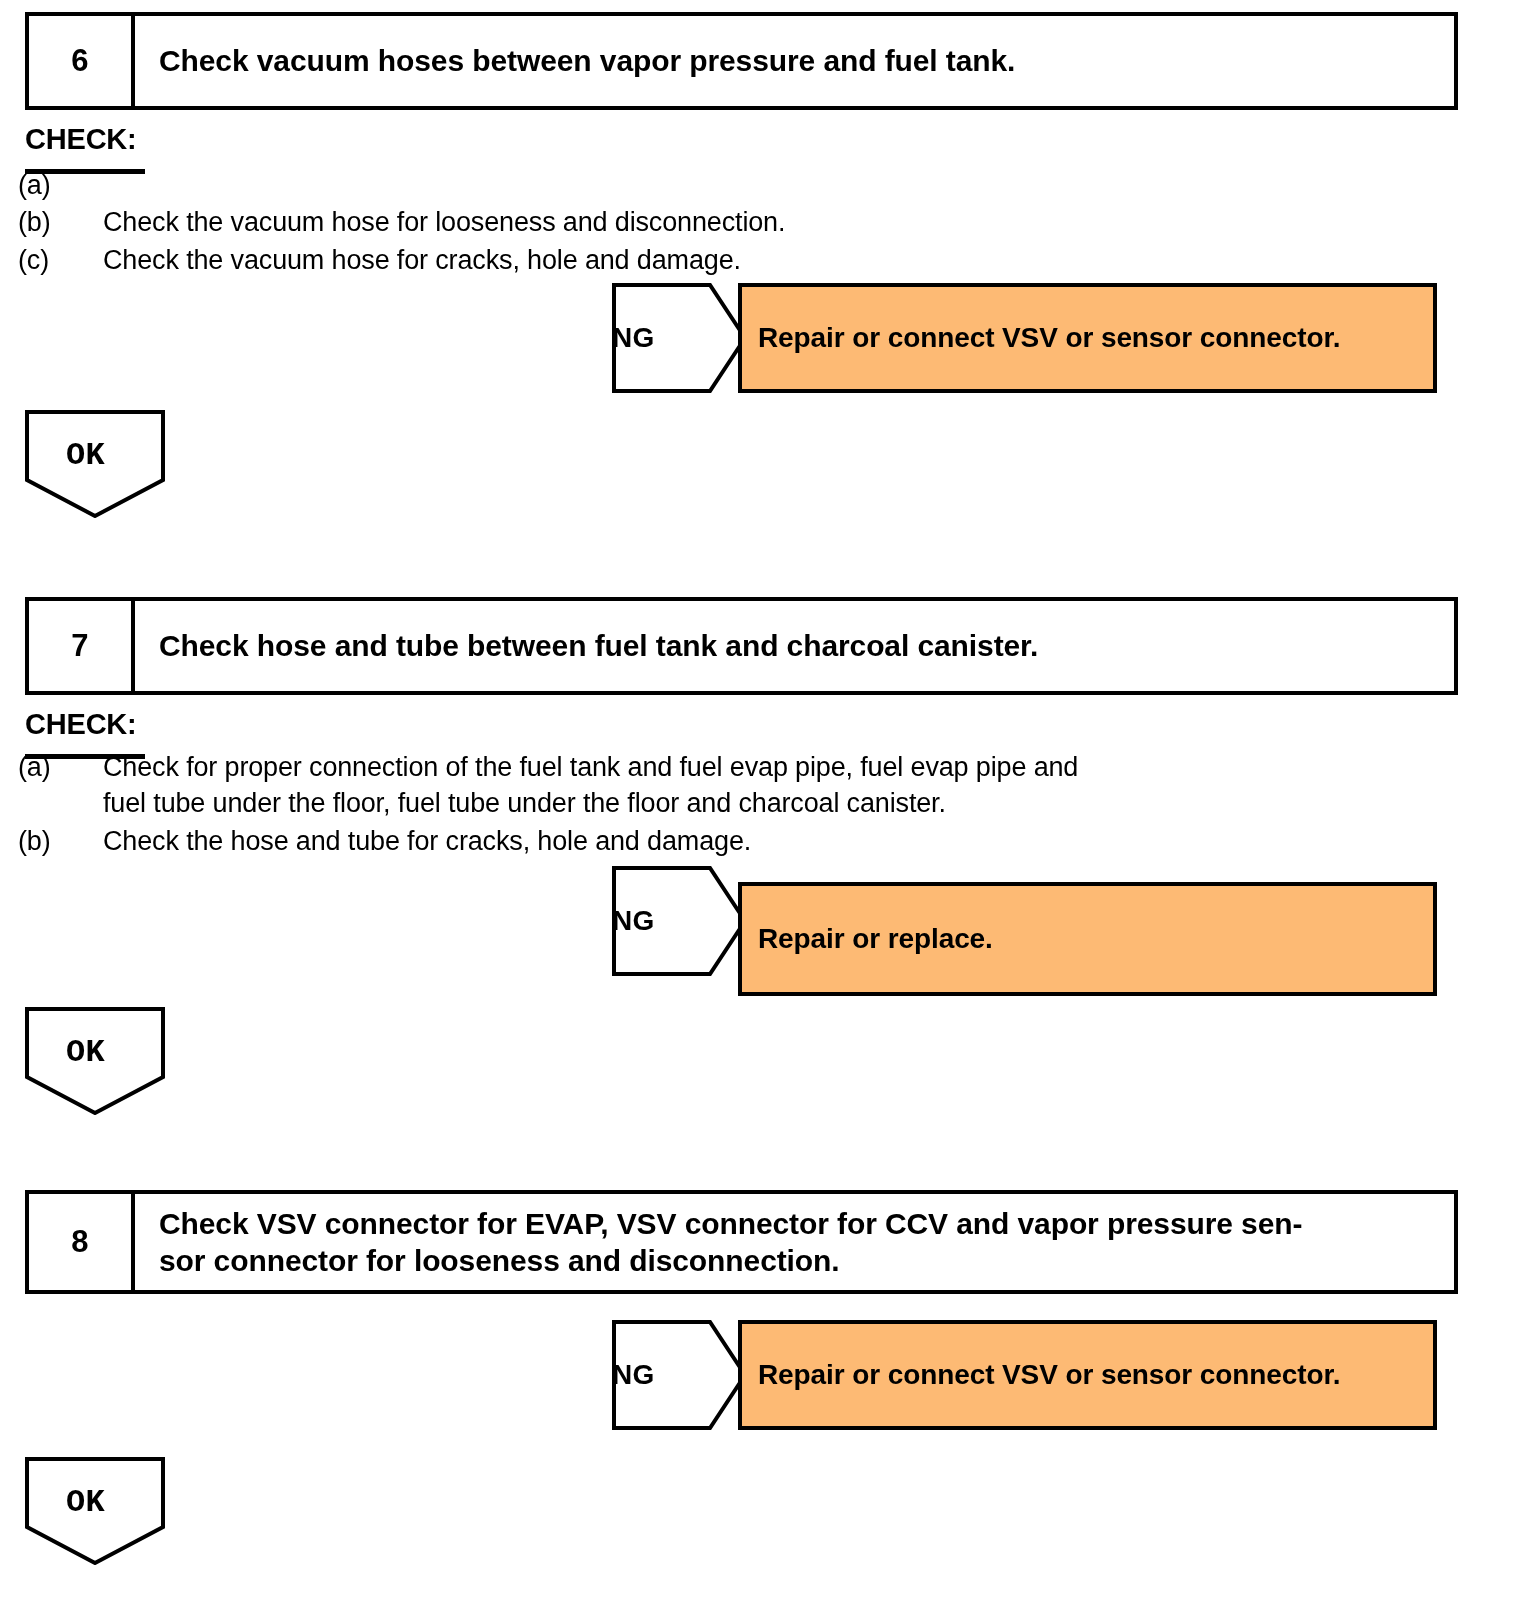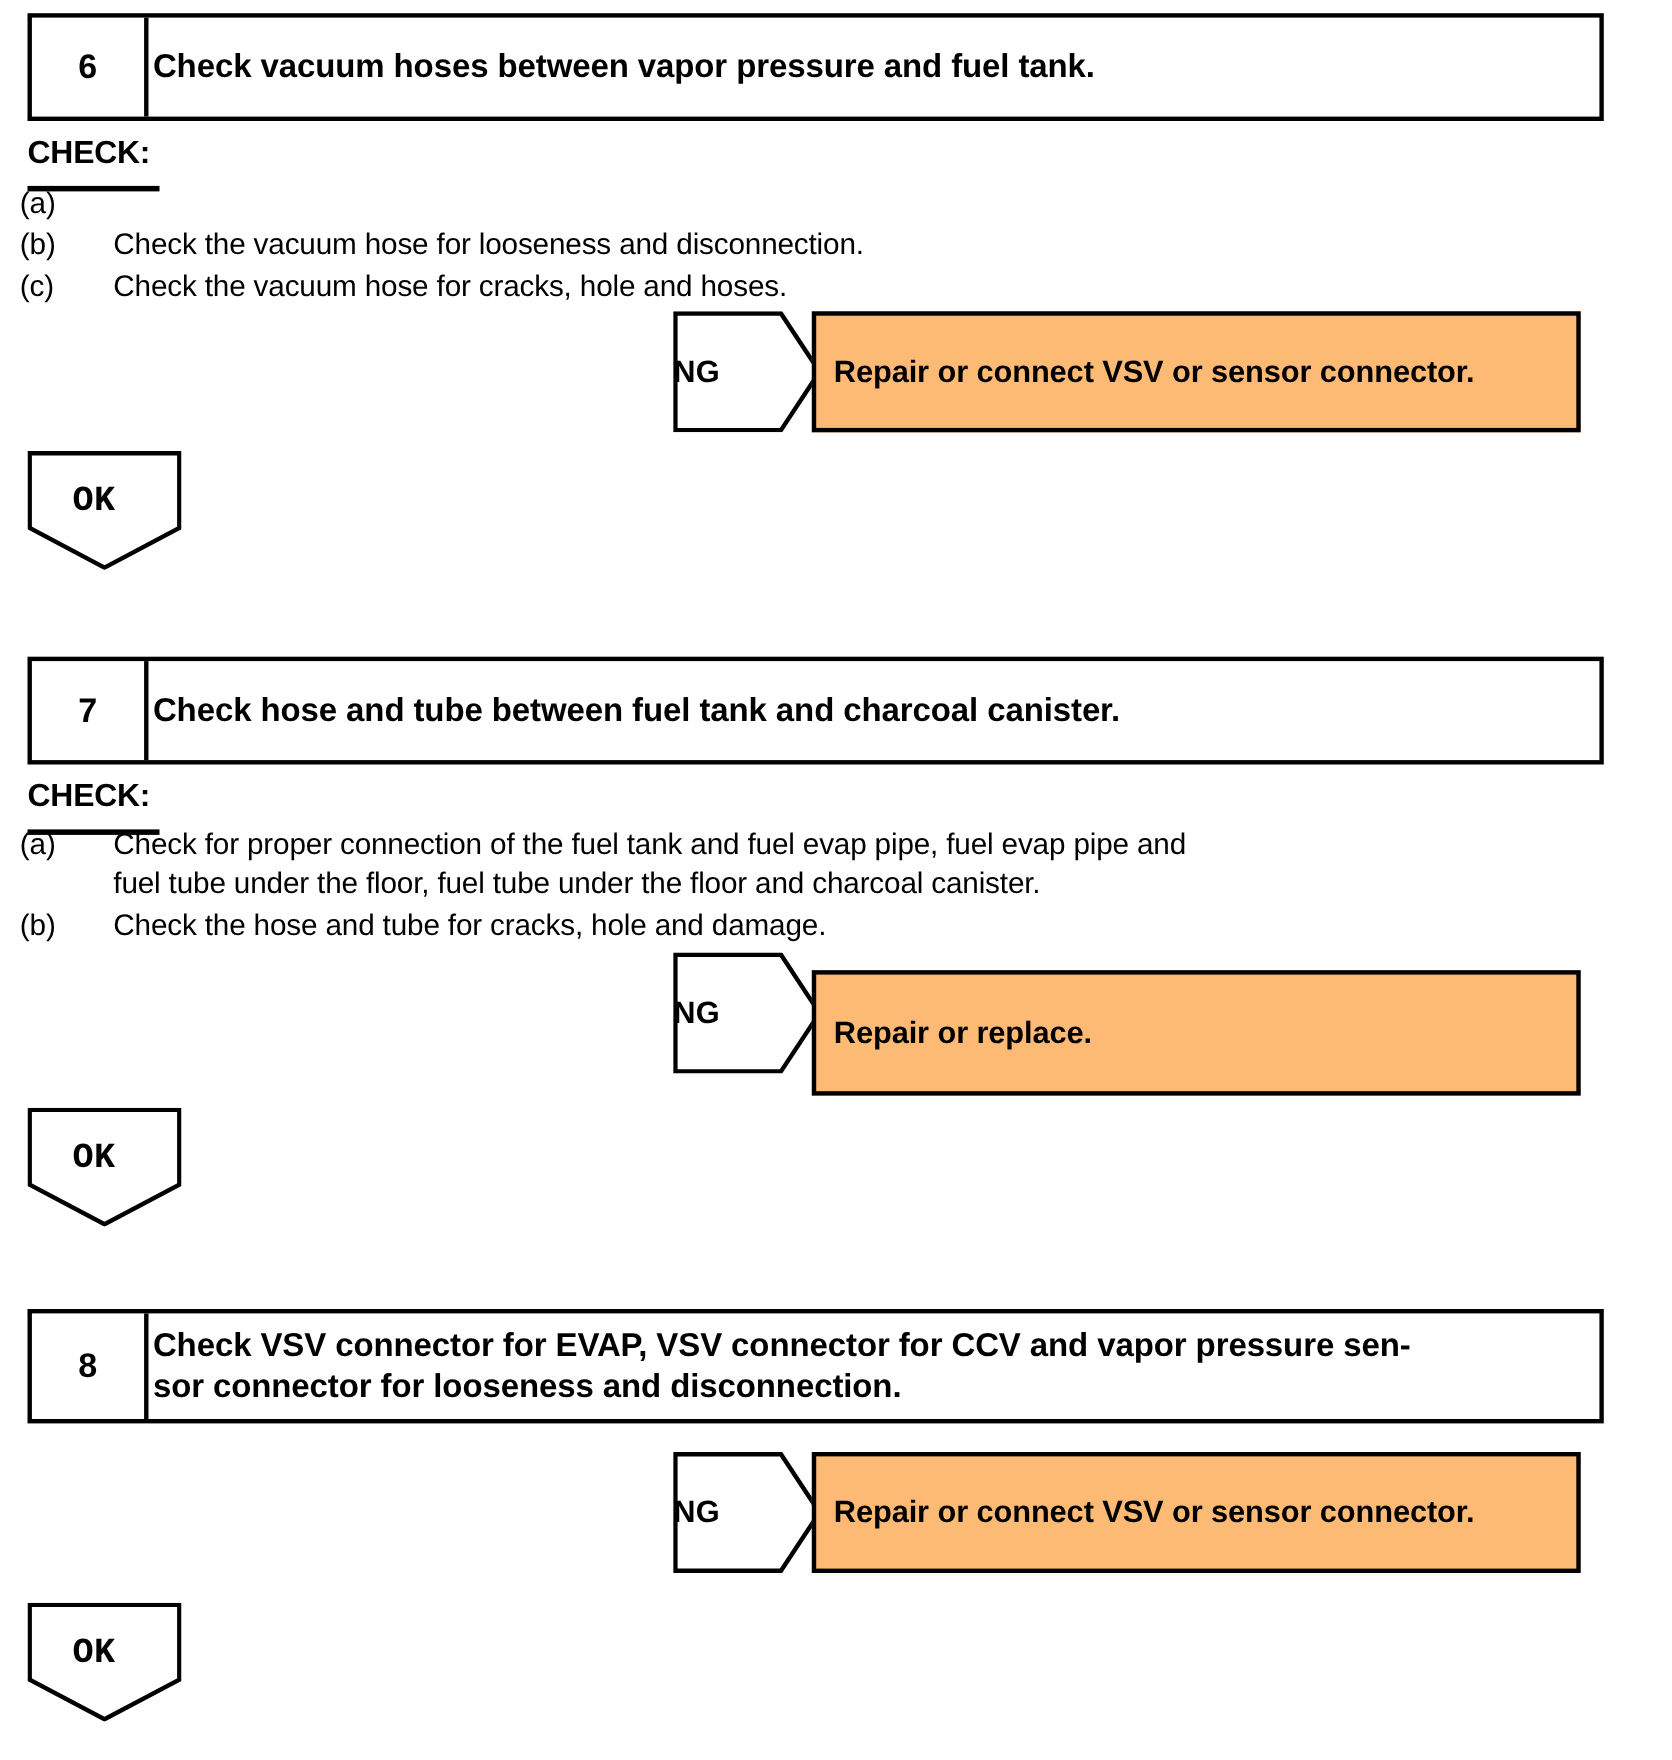--- a/index.html
+++ b/index.html
@@ -41,21 +41,21 @@
     justify-content: center;
     font-size: 31px;
     font-weight: bold;
     letter-spacing: 0.5px;
   }
   .step-title {
     box-sizing: border-box;
     flex: 1 1 auto;
     display: flex;
     align-items: center;
-    padding: 0 14px 0 4px;
+    padding: 0 14px 0 24px;
     font-size: 30px;
     font-weight: bold;
     line-height: 1.24;
     letter-spacing: -0.1px;
   }
   .step-title .l2 { display: block; }
 
   
   .check-head {
     position: absolute;
@@ -159,21 +159,21 @@
 
   <div class="list-item" style="left:18px; top:168px;">
     <span class="marker">(a)</span>
   </div>
   <div class="list-item" style="left:18px; top:205px;">
     <span class="marker">(b)</span>
     <span class="body">Check the vacuum hose for looseness and disconnection.</span>
   </div>
   <div class="list-item" style="left:18px; top:243px;">
     <span class="marker">(c)</span>
-    <span class="body">Check the vacuum hose for cracks, hole and hoses.</span>
+    <span class="body">Check the vacuum hose for cracks, hole and damage.</span>
   </div>
 
   <div class="ng-shape" style="left:612px; top:283px; width:135px; height:110px;">
     <svg width="135" height="110" viewBox="0 0 135 110">
       <polygon points="2,2 98,2 133,55 98,108 2,108" fill="#ffffff" stroke="#000000" stroke-width="4"></polygon>
     </svg>
     <span class="ng-label">NG</span>
   </div>
 
   <div class="result-box" style="left:738px; top:283px; width:699px; height:110px;">

